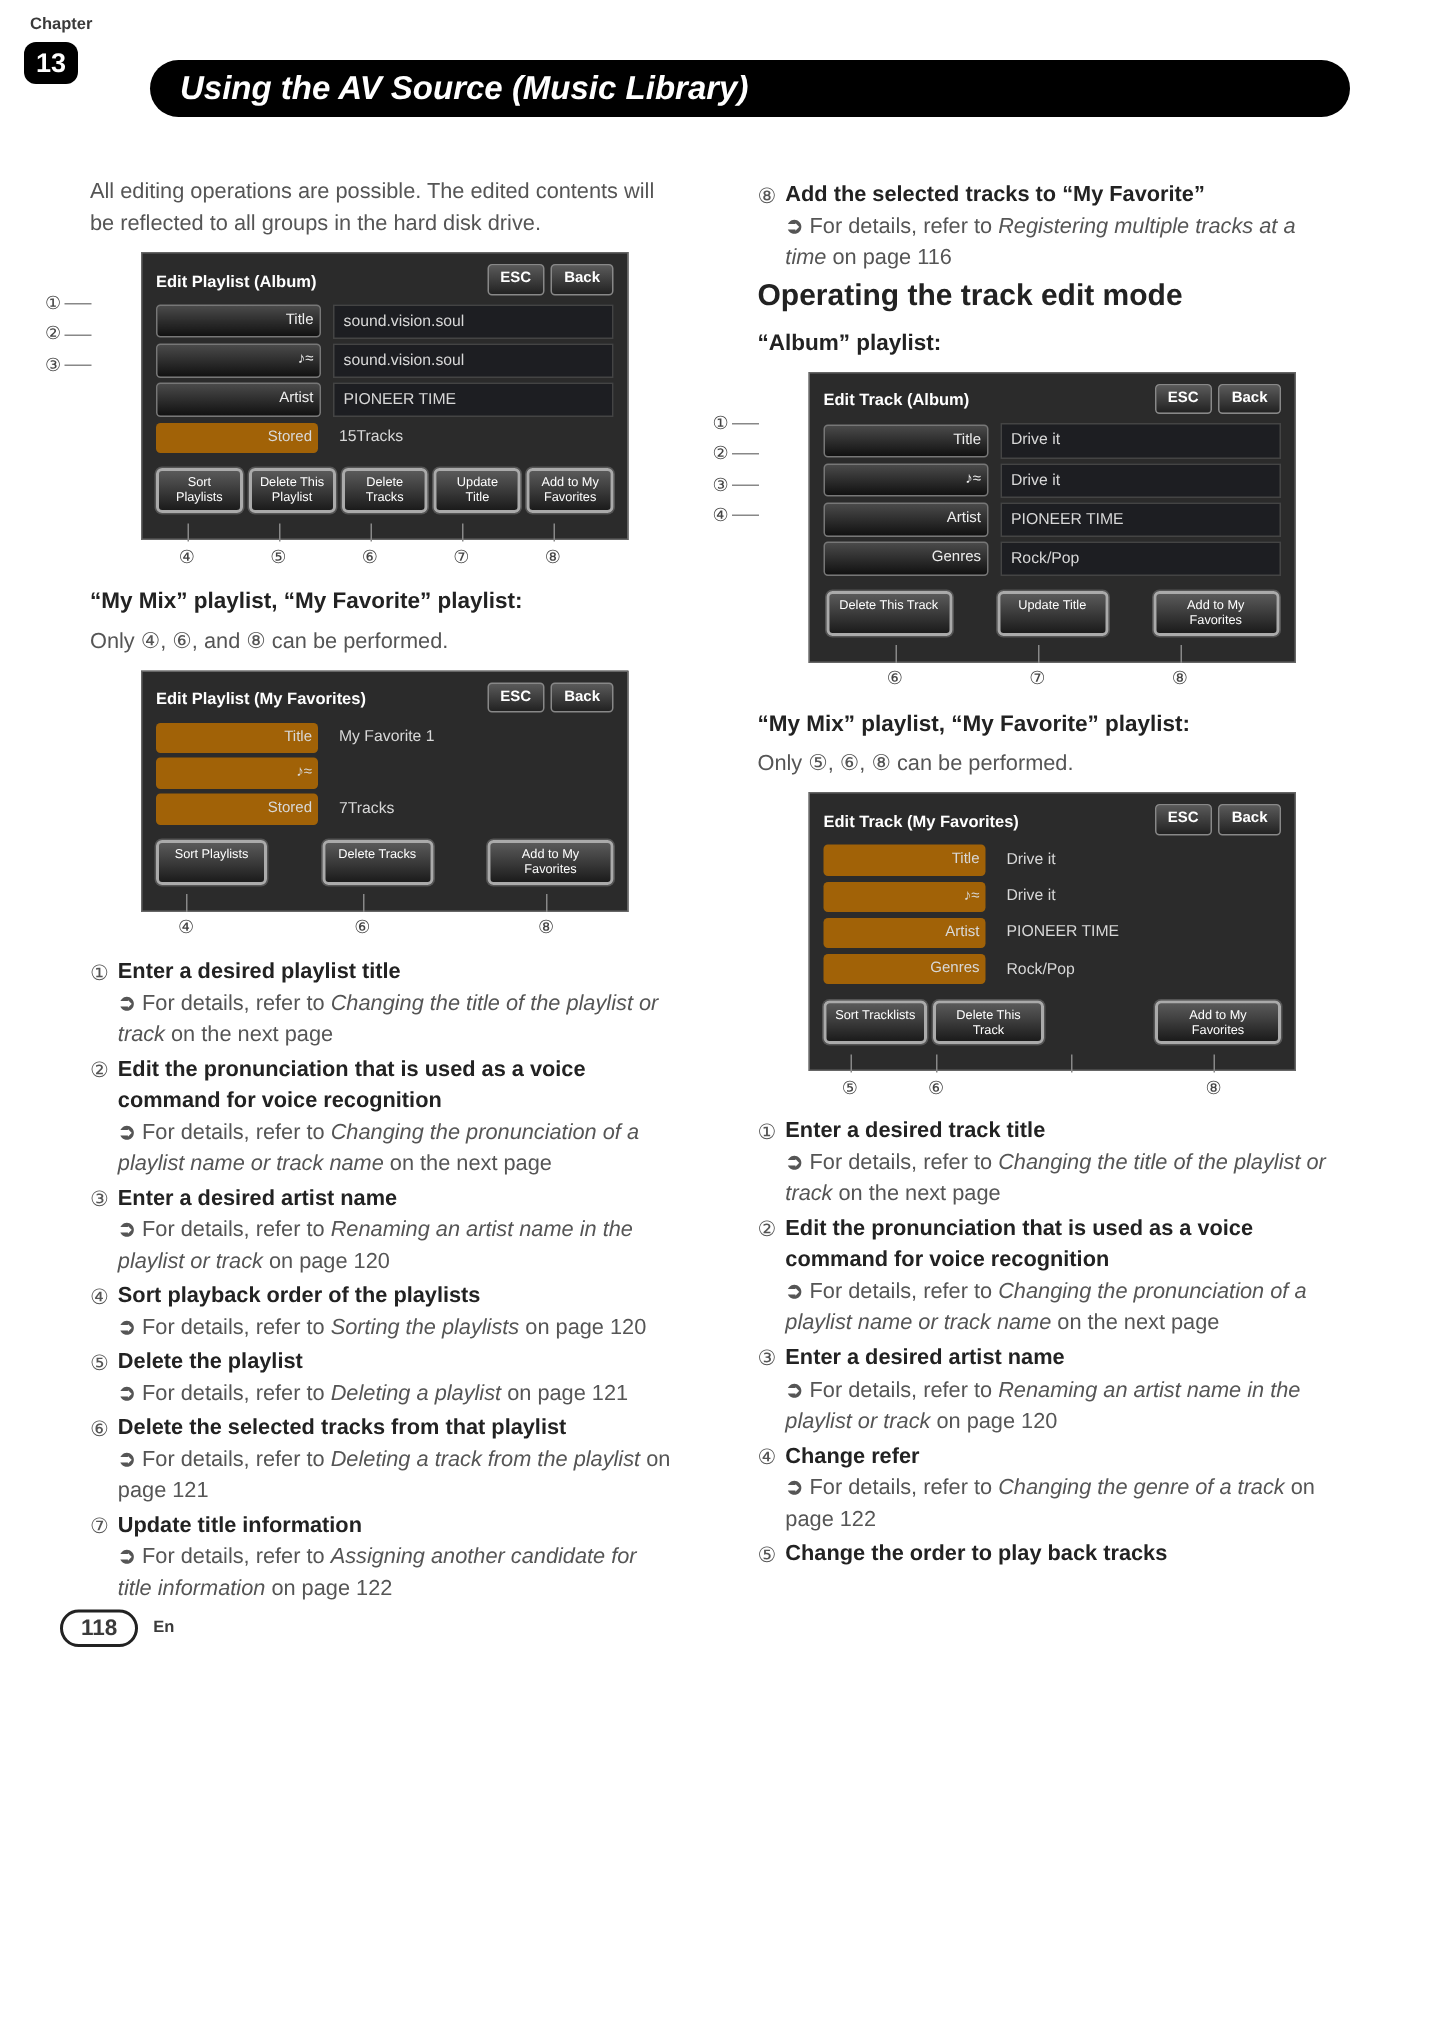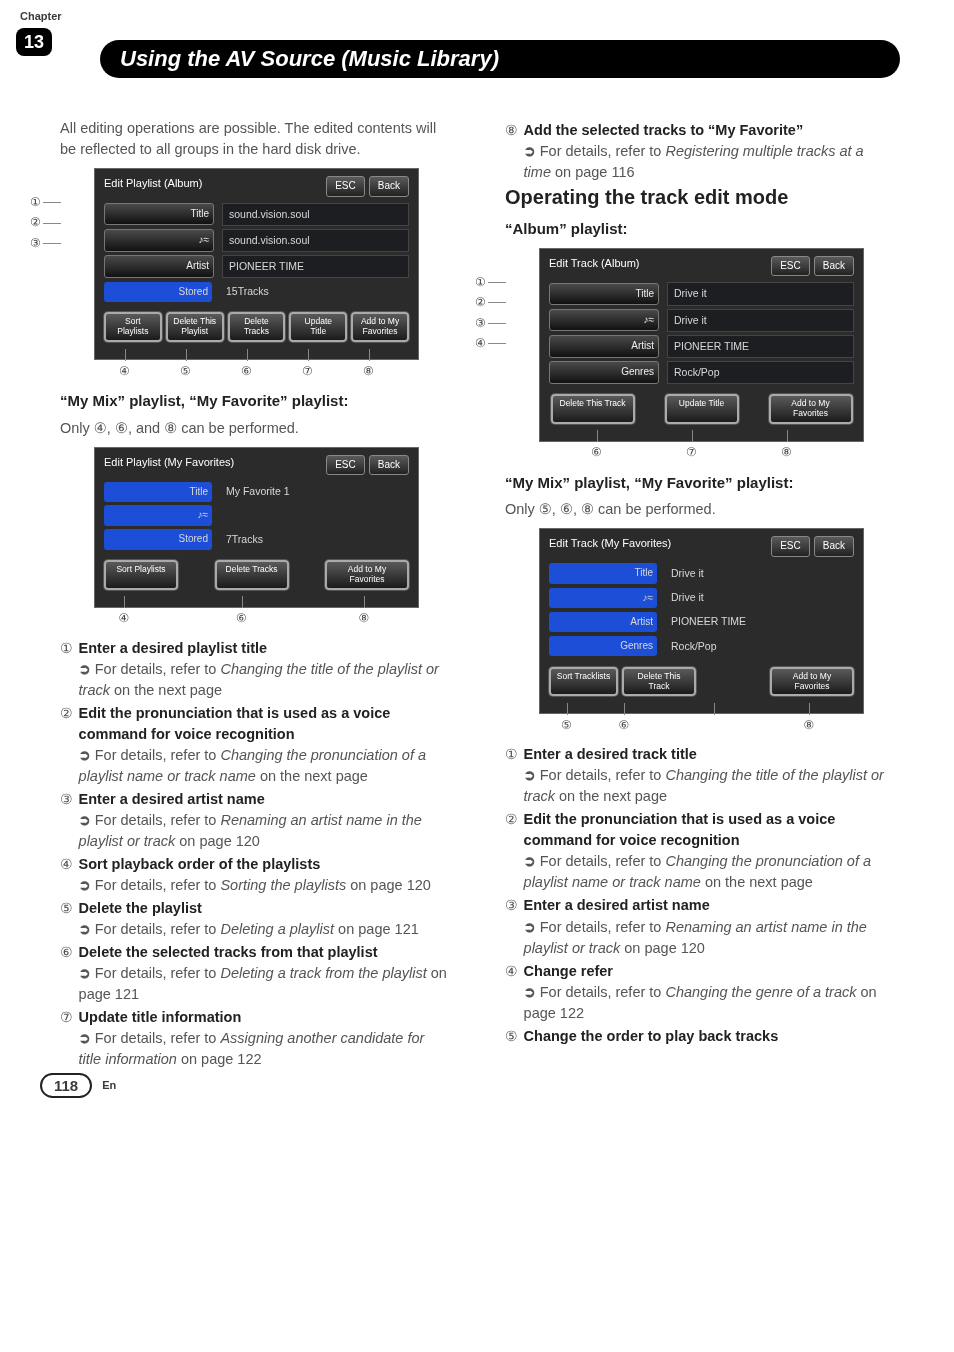--- a/index.html
+++ b/index.html
@@ -102,23 +102,23 @@
     font-size: 11px;
     width: 305px;
     padding: 6px 10px 18px 10px;
     margin: 8px 0 6px 34px;
     position: relative;
     box-shadow: 0 0 0 1px #666 inset;
   }
   .shot-header {
     display: flex;
     justify-content: space-between;
-    align-items: flex-start;
+    align-items: flex-end;
     padding: 2px 0 6px 0;
-    font-weight: normal;
+    font-weight: bold;
     color: #fff;
   }
   .shot-header .esc-back { display:flex; gap:4px; }
   .shot-header .pill {
     background: linear-gradient(#5a5a5a,#222);
     border: 1px solid #888;
     border-radius: 3px;
     padding: 2px 8px;
     font-size: 10px;
   }
@@ -132,21 +132,21 @@
     width: 100px;
     text-align: right;
     background: linear-gradient(#4a4a4a,#111);
     border: 1px solid #777;
     border-radius: 3px;
     padding: 3px 4px;
     font-size: 10px;
     color:#eee;
   }
   .shot-row .label-cell.flat {
-    background: #1d4ed8;
+    background: #a16207;
     border: none;
     color: #d8d8d8;
   }
   .shot-row .value-cell {
     flex: 1;
     background: #1d1e22;
     border: 1px solid #444;
     padding: 3px 6px;
     font-size: 10.5px;
     color: #d8d8d8;

